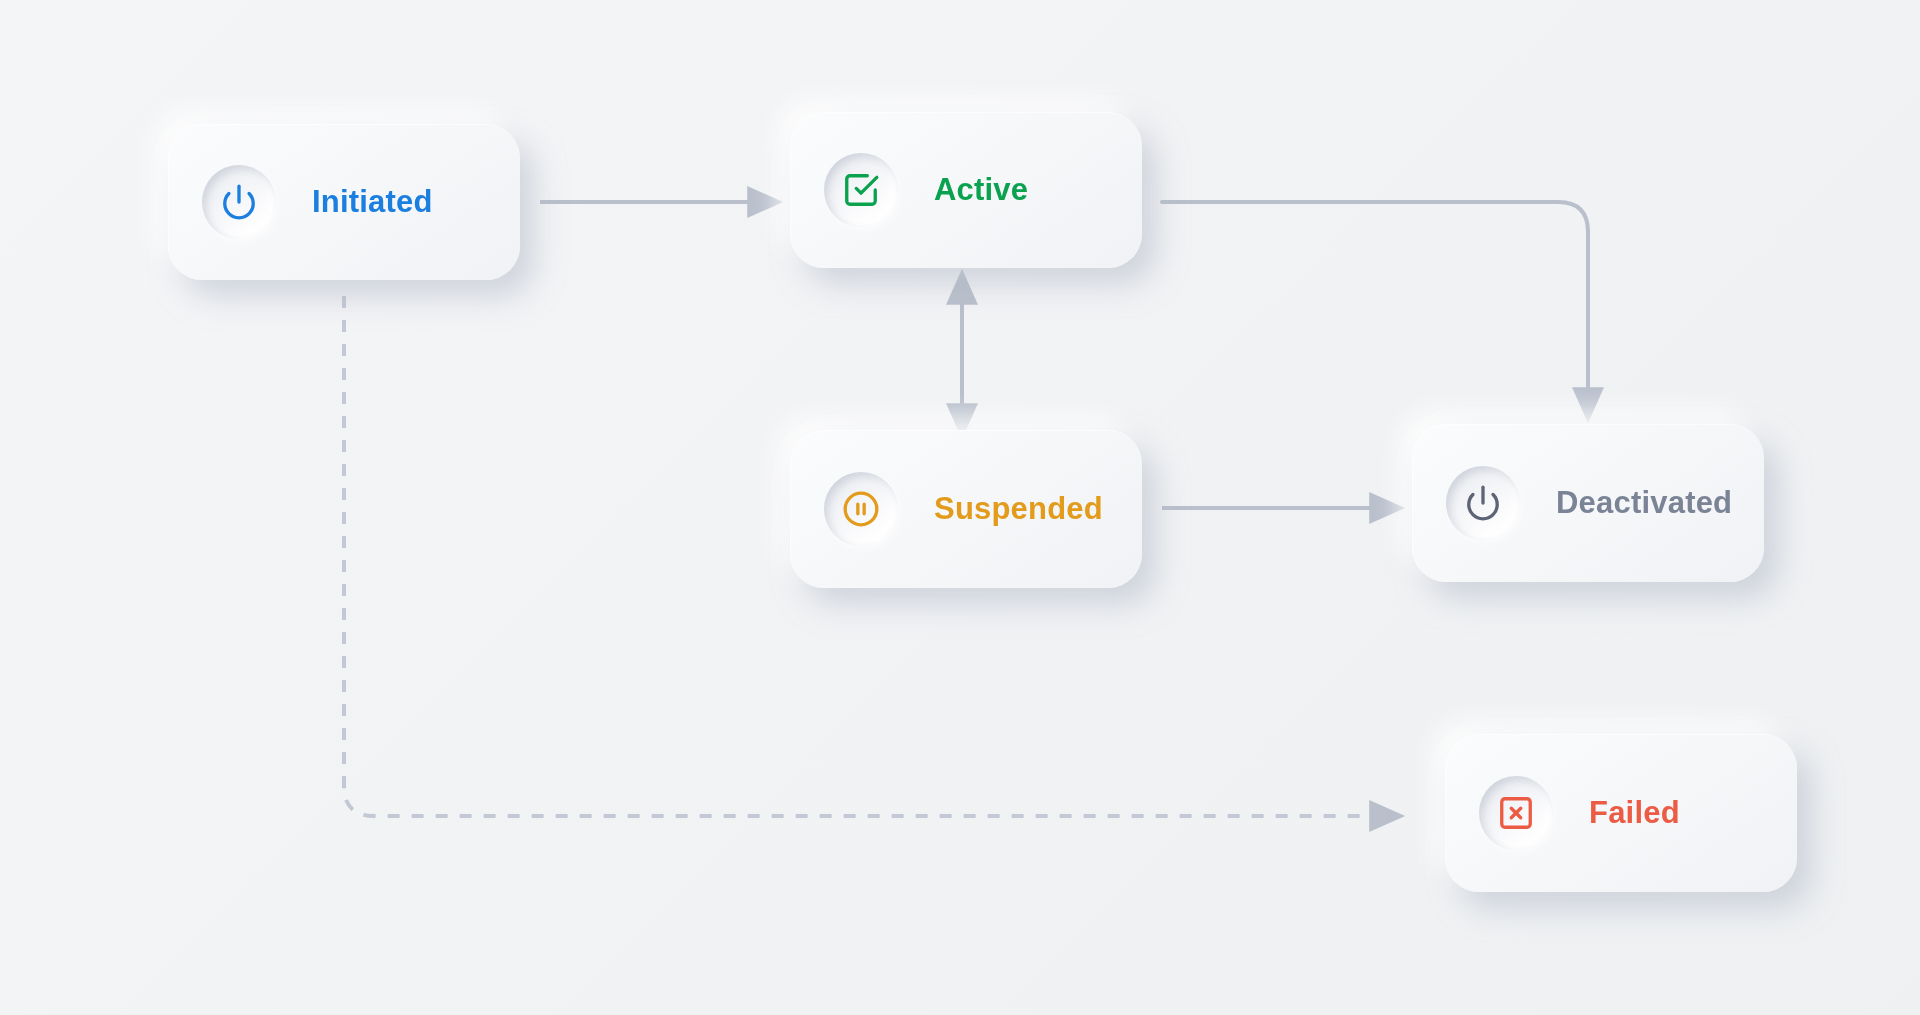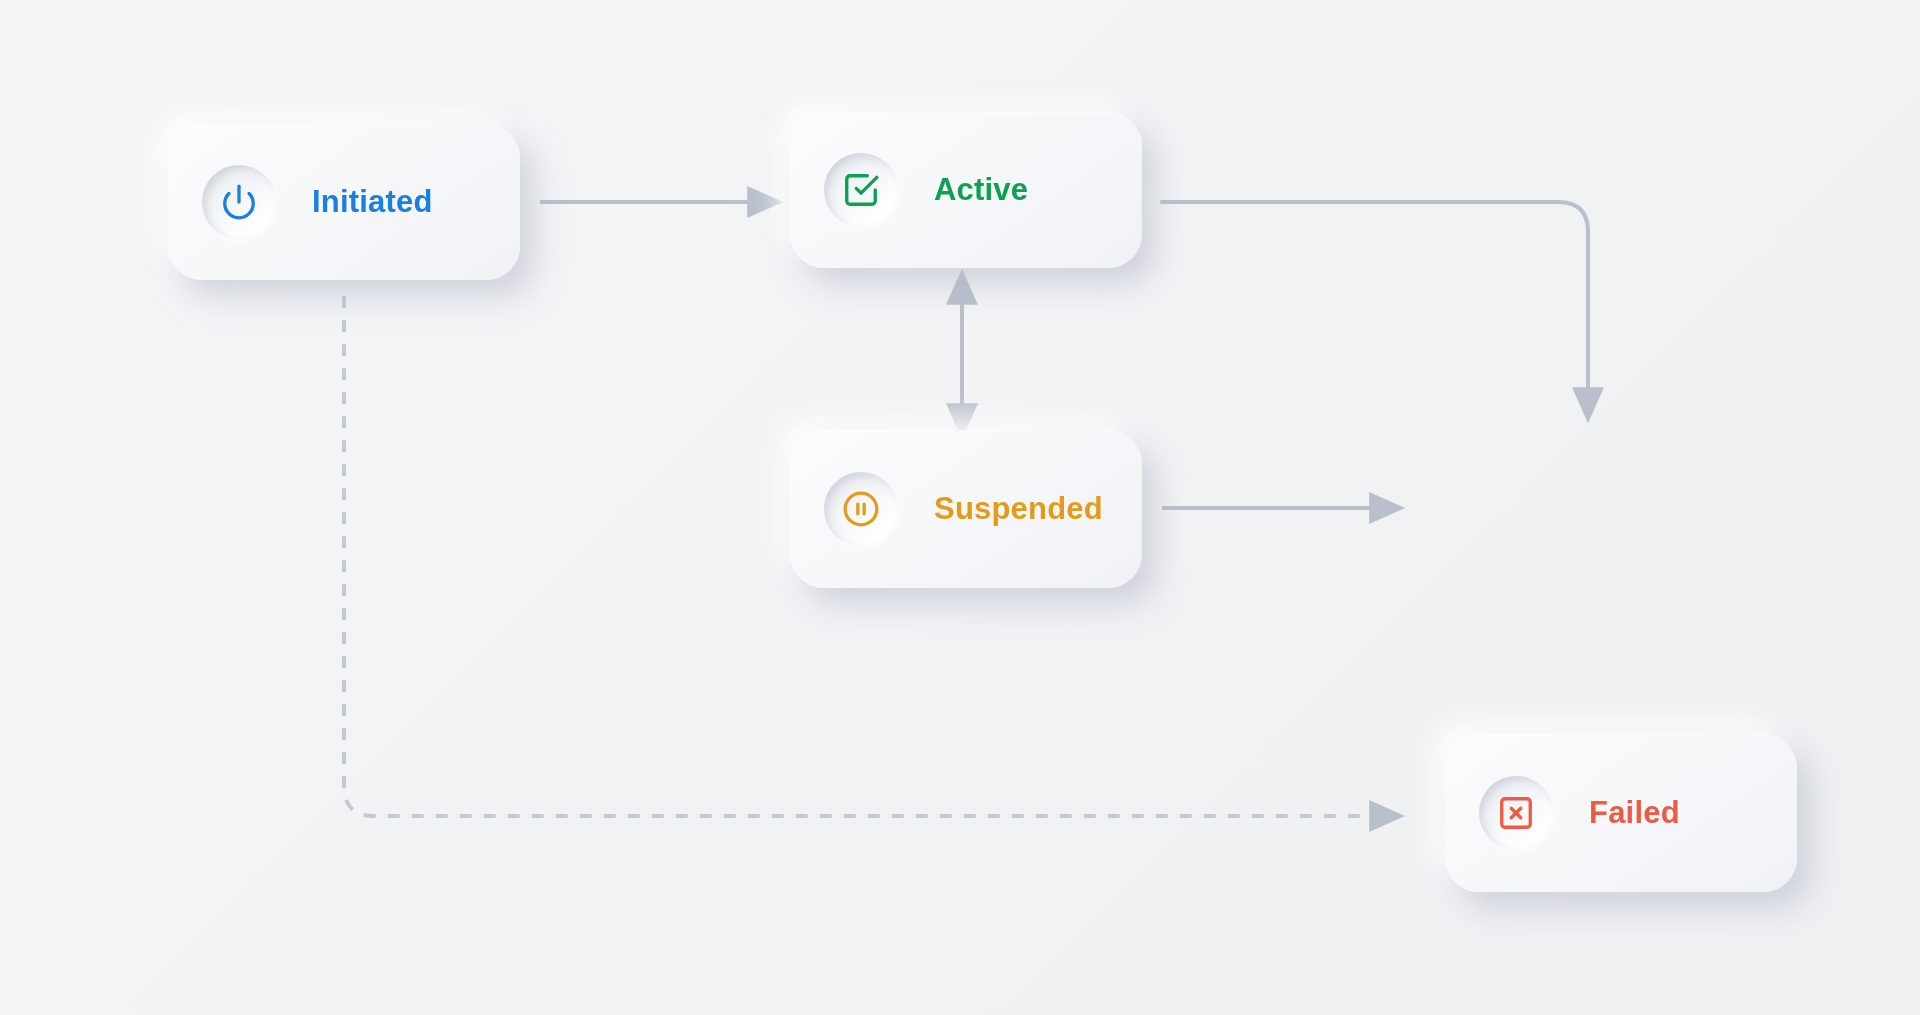--- a/index.html
+++ b/index.html
@@ -141,20 +141,29 @@
     <div class="icon-well">
       <svg viewBox="0 0 24 24" fill="none" stroke="#e39b1c" stroke-width="2.1" stroke-linecap="round" stroke-linejoin="round">
         <circle cx="12" cy="12" r="10"></circle>
         <line x1="10" y1="15" x2="10" y2="9"></line>
         <line x1="14" y1="15" x2="14" y2="9"></line>
       </svg>
     </div>
     <span class="node-label" style="color:#e39b1c">Suspended</span>
   </div>
 
+  <div class="node-card" id="node-deactivated">
+    <div class="icon-well">
+      <svg viewBox="0 0 24 24" fill="none" stroke="#5c6475" stroke-width="2.1" stroke-linecap="round" stroke-linejoin="round">
+        <path d="M18.36 6.64a9 9 0 1 1-12.73 0"></path>
+        <line x1="12" y1="2" x2="12" y2="12"></line>
+      </svg>
+    </div>
+    <span class="node-label" style="color:#7b8396">Deactivated</span>
+  </div>
 
   <div class="node-card" id="node-failed">
     <div class="icon-well">
       <svg viewBox="0 0 24 24" fill="none" stroke="#ec5c44" stroke-width="2.1" stroke-linecap="round" stroke-linejoin="round">
         <rect x="3" y="3" width="18" height="18" rx="2" ry="2"></rect>
         <line x1="9" y1="9" x2="15" y2="15"></line>
         <line x1="15" y1="9" x2="9" y2="15"></line>
       </svg>
     </div>
     <span class="node-label" style="color:#ec5c44">Failed</span>

